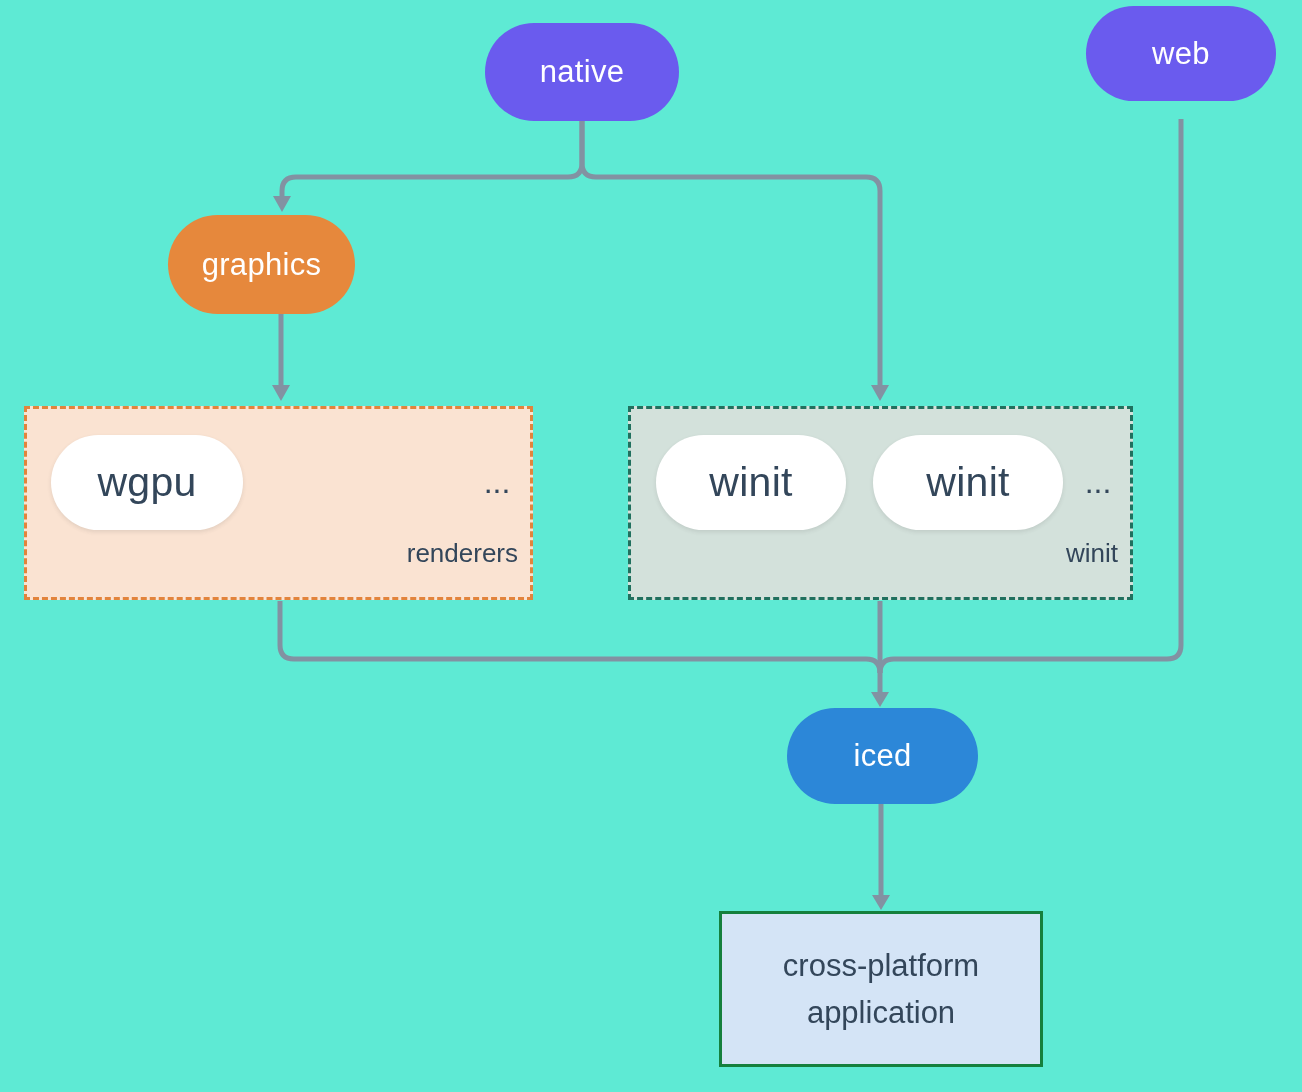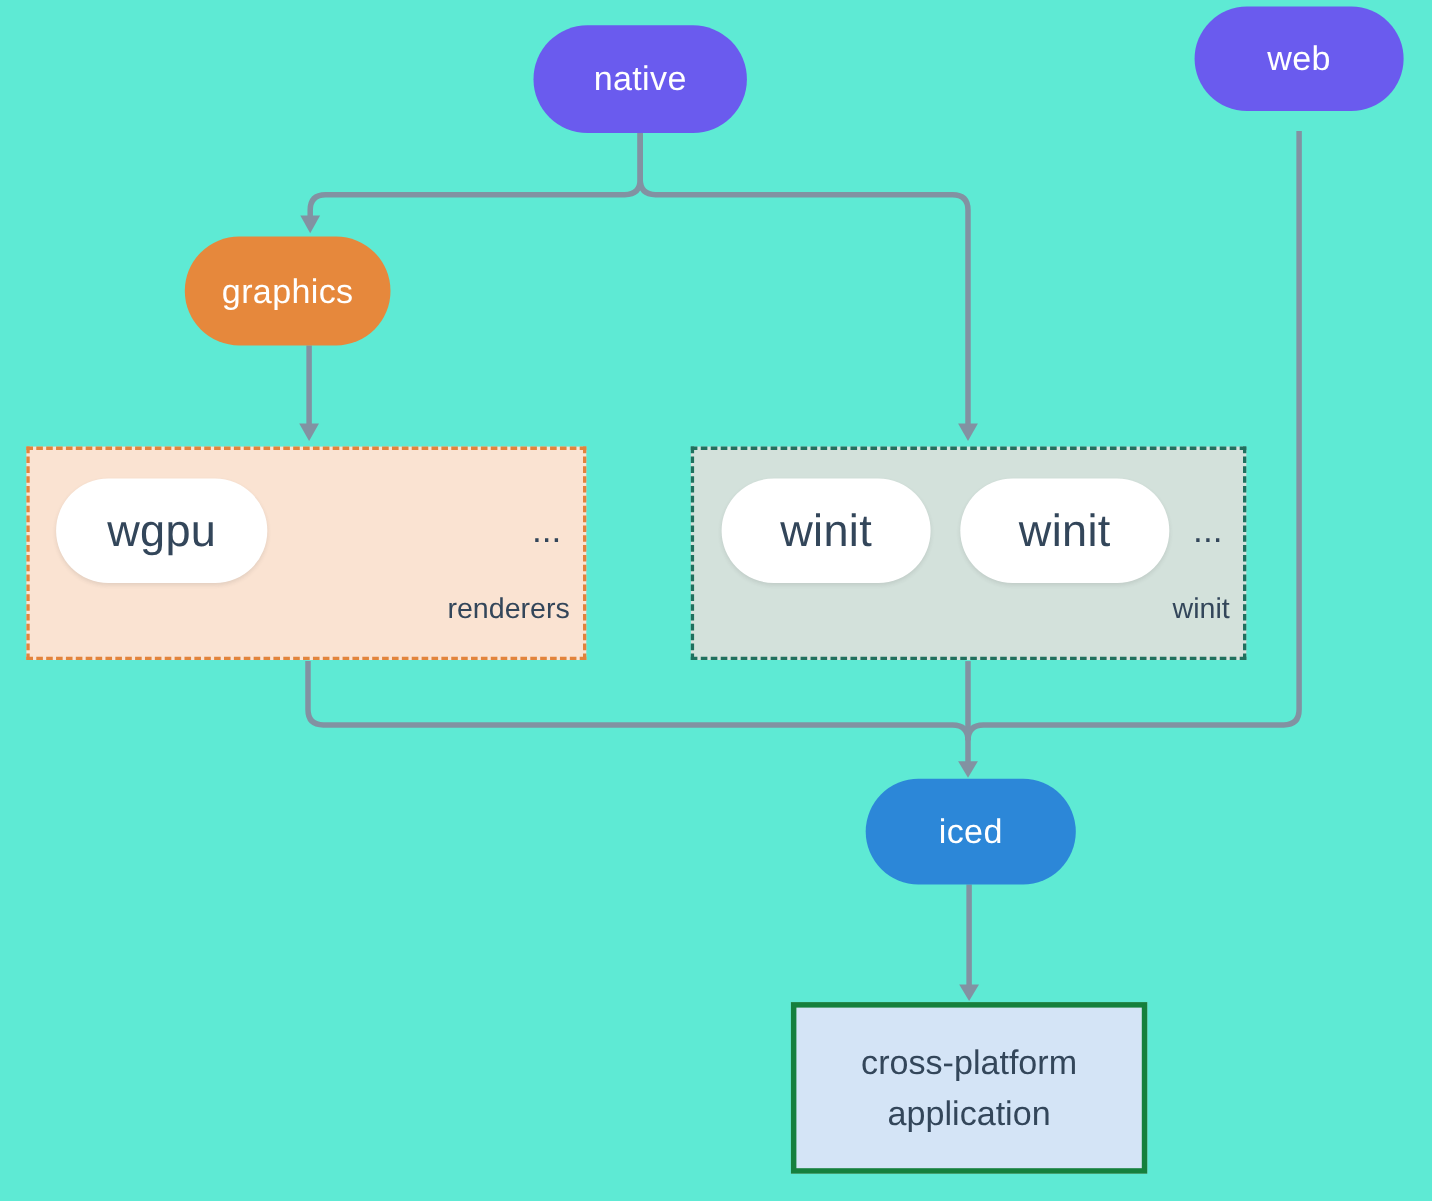--- a/index.html
+++ b/index.html
@@ -75,21 +75,21 @@
     display: flex;
     align-items: center;
     justify-content: center;
     font-size: 32px;
     color: #33465A;
   }
   .app-box {
     position: absolute;
     box-sizing: border-box;
     background: #D4E4F6;
-    border: 5px solid #15803d;
+    border: 3px solid #15803d;
     display: flex;
     flex-direction: column;
     align-items: center;
     justify-content: center;
     color: #33465A;
     font-size: 31px;
     line-height: 47px;
     text-align: center;
   }
 </style>

